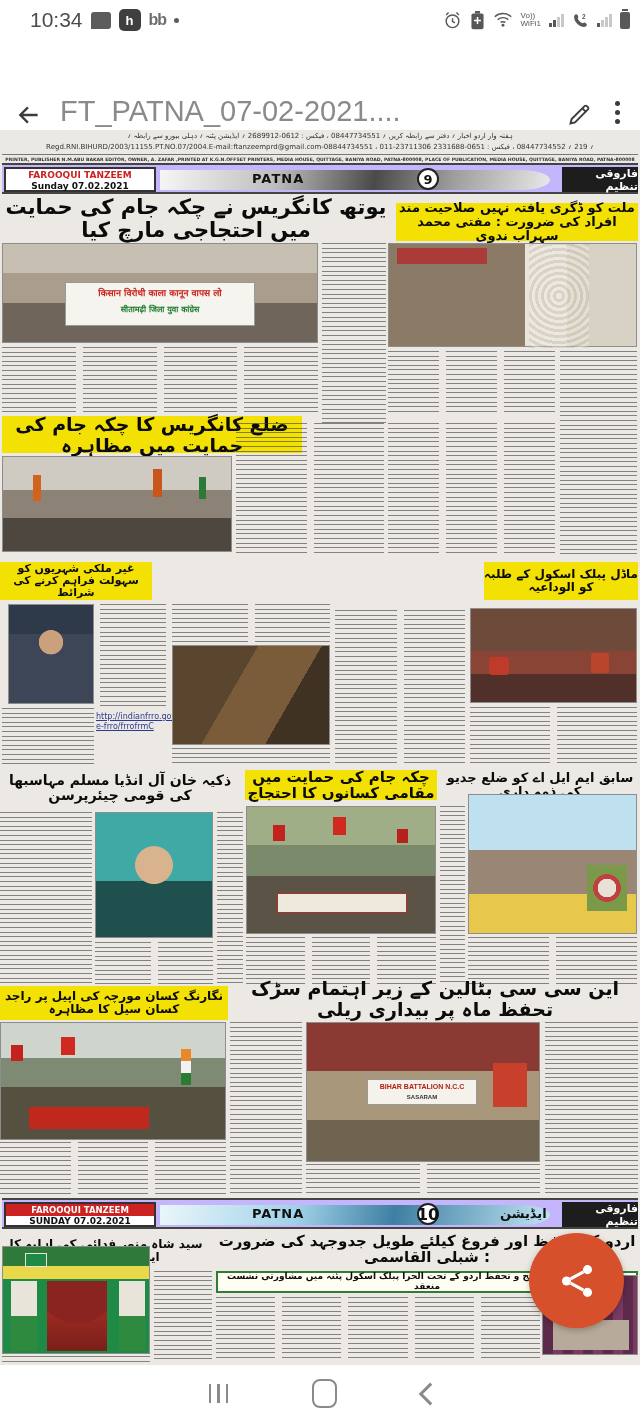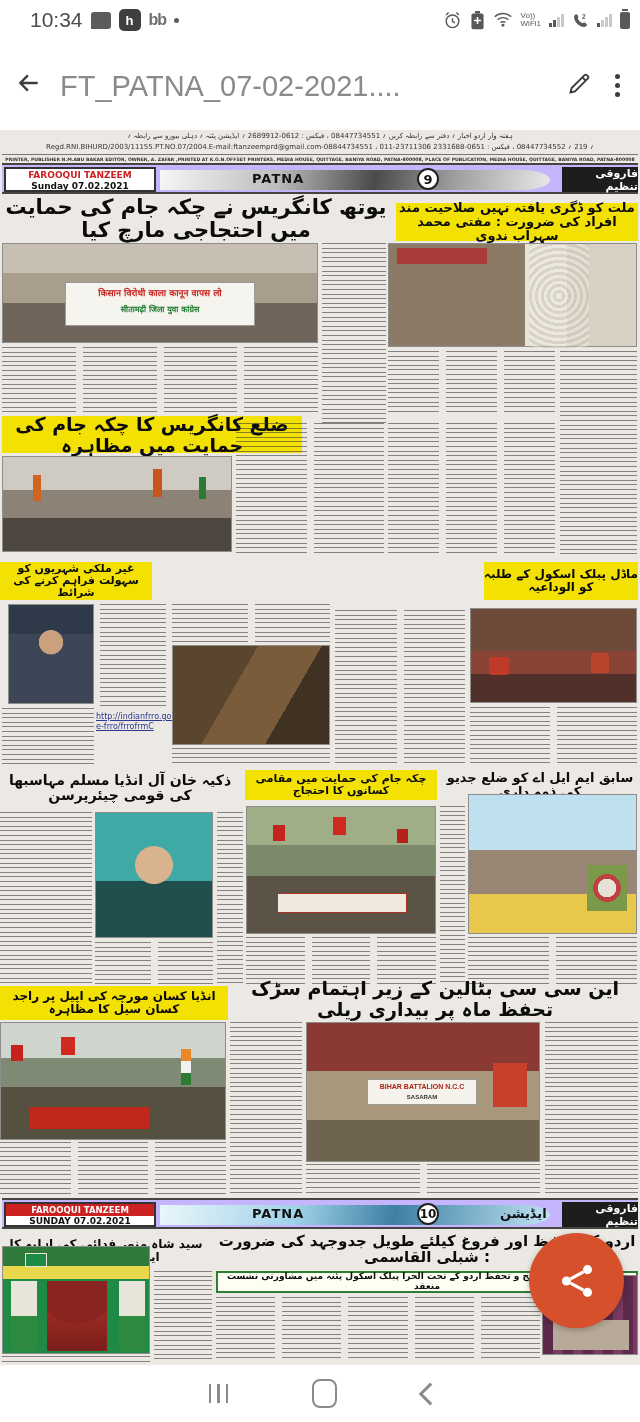--- a/index.html
+++ b/index.html
@@ -21,21 +21,21 @@
   .sb-vtxt{font-size:8px;line-height:8px;color:#585858;text-align:left;}
   .bars{display:flex;align-items:flex-end;gap:1px;height:13px;}
   .bars i{width:3px;background:#c9c9c9;display:block;}
   .bars i.on{background:#585858;}
   .batt{width:10px;height:17px;border-radius:2px;background:#585858;position:relative;}
   .batt:before{content:"";position:absolute;top:-3px;left:2px;width:6px;height:2px;background:#585858;}
 
   
   .appbar{position:absolute;left:0;top:40px;width:640px;height:88px;background:#fff;
           display:flex;align-items:flex-end;}
-  .appbar-inner{display:flex;align-items:flex-start;width:100%;height:58px;padding:0 16px;box-sizing:border-box;gap:18px;}
+  .appbar-inner{display:flex;align-items:flex-end;width:100%;height:58px;padding:0 16px;box-sizing:border-box;gap:18px;}
   .ab-title{flex:0 1 auto;font-size:29px;color:#8a8a8a;white-space:nowrap;overflow:hidden;}
   .ab-spacer{flex:1;}
   .dots3{display:flex;flex-direction:column;gap:4px;padding:4px;}
   .dots3 i{width:5px;height:5px;border-radius:50%;background:#3c3c3c;}
 
   
   .paper{position:absolute;left:0;top:130px;width:640px;height:1235px;background:#ece9e4;
          font-family:"DejaVu Sans",sans-serif;}
   .lines{background-image:repeating-linear-gradient(to bottom,rgba(55,55,55,.8) 0 1px,transparent 1px 4.6px);
          opacity:.72;}
@@ -230,21 +230,21 @@
     <div class="abs photo" style="left:470px;top:478px;width:167px;height:95px;background:linear-gradient(#6e4a3a 0 45%,#8a4436 45% 70%,#503028 70% 100%)">
       <div class="abs" style="left:18px;top:48px;width:20px;height:18px;background:#c03a2a;border-radius:3px"></div>
       <div class="abs" style="left:120px;top:44px;width:18px;height:20px;background:#b8452c;border-radius:3px"></div>
     </div>
     <div class="abs cols" style="left:470px;top:577px;width:167px;height:58px">
         <i></i>
         <i></i>
       </div>
 
     <div class="abs hl" style="left:0;top:640px;width:240px;height:36px;font-size:14px">ذکیہ خان آل انڈیا مسلم مہاسبھا کی قومی چیئرپرسن</div>
-    <div class="abs hl yellow" style="left:245px;top:640px;width:192px;height:30px;font-size:11px">چکہ جام کی حمایت میں مقامی کسانوں کا احتجاج</div>
+    <div class="abs hl yellow" style="left:245px;top:640px;width:192px;height:30px;font-size:15px">چکہ جام کی حمایت میں مقامی کسانوں کا احتجاج</div>
     <div class="abs hl" style="left:442px;top:640px;width:196px;height:30px;font-size:13px">سابق ایم ایل اے کو ضلع جدیو کی ذمہ داری</div>
 
     <div class="abs lines" style="left:0;top:682px;width:92px;height:172px"></div>
     <div class="abs photo" style="left:95px;top:682px;width:118px;height:126px;background:
          radial-gradient(circle at 50% 42%, #d9b38e 0 20%, transparent 21%),
          linear-gradient(#3fa9a5 0 55%,#20504e 55% 100%)"></div>
     <div class="abs cols" style="left:95px;top:812px;width:118px;height:42px">
         <i></i>
         <i></i>
       </div>
@@ -262,21 +262,21 @@
       </div>
     <div class="abs lines" style="left:440px;top:676px;width:25px;height:178px"></div>
     <div class="abs photo" style="left:468px;top:664px;width:169px;height:140px;background:linear-gradient(#bfe0ee 0 40%,#9a8674 40% 72%,#e8c84a 72% 100%)">
       <div class="abs" style="left:118px;top:70px;width:40px;height:46px;background:radial-gradient(circle,#e8e2d6 0 30%,#c04040 31% 45%,#7a9a4a 46% 100%)"></div>
     </div>
     <div class="abs cols" style="left:468px;top:807px;width:169px;height:47px">
         <i></i>
         <i></i>
       </div>
 
-    <div class="abs hl yellow" style="left:0;top:856px;width:228px;height:34px;font-size:12px">انڈیا کسان مورچہ کی اپیل پر راجد کسان سیل کا مظاہرہ</div>
+    <div class="abs hl yellow" style="left:0;top:856px;width:228px;height:34px;font-size:12px">نگارنگ کسان مورچہ کی اپیل پر راجد کسان سیل کا مظاہرہ</div>
     <div class="abs hl" style="left:232px;top:848px;width:406px;height:42px;font-size:19px">این سی سی بٹالین کے زیر اہتمام سڑک تحفظ ماہ پر بیداری ریلی</div>
 
     <div class="abs photo" style="left:0;top:892px;width:226px;height:118px;background:linear-gradient(#cfd4cd 0 30%,#7e8a74 30% 55%,#55503f 55% 100%)">
       <div class="abs" style="left:10px;top:22px;width:12px;height:16px;background:#c4231d"></div>
       <div class="abs" style="left:60px;top:14px;width:14px;height:18px;background:#d02a20"></div>
       <div class="abs" style="left:180px;top:26px;width:10px;height:36px;background:linear-gradient(#e8882a 0 33%,#f2f2f2 33% 66%,#2d7a35 66% 100%)"></div>
       <div class="abs" style="left:28px;top:84px;width:120px;height:22px;background:#c0271d"></div>
     </div>
     <div class="abs cols" style="left:0;top:1012px;width:226px;height:52px">
         <i></i>
@@ -297,21 +297,21 @@
       </div>
     <div class="abs lines" style="left:545px;top:892px;width:93px;height:172px"></div>
 
     <div class="abs mast-band" style="left:2px;top:1068px;width:636px;height:31px">
       <div class="abs" style="left:2px;top:2px;width:152px;height:25px;border:2px solid #333;background:#fff;text-align:center">
         <div style="font-size:8.5px;font-weight:bold;color:#fff;background:#c22;line-height:12px">FAROOQUI TANZEEM</div>
         <div style="font-size:9px;font-weight:bold;color:#111;line-height:11px">SUNDAY 07.02.2021</div>
       </div>
       <div class="abs swoosh10" style="left:158px;top:5px;width:390px;height:20px"></div>
       <div class="abs" style="left:250px;top:6px;font-size:13px;font-weight:bold;color:#111;letter-spacing:1px">PATNA</div>
-      <div class="abs pgcircle" style="left:415px;top:3px;width:22px;height:22px;font-size:12px">10</div>
+      <div class="abs pgcircle" style="left:415px;top:3px;width:22px;height:22px;font-size:16px">10</div>
       <div class="abs urdu" style="left:498px;top:6px;font-size:13px;font-weight:bold;color:#111">ایڈیشن</div>
       <div class="abs logoblk" style="left:560px;top:2px;width:76px;height:25px;font-size:11px">فاروقی تنظیم</div>
     </div>
 
     <div class="abs hl" style="left:0;top:1104px;width:212px;height:34px;font-size:12px">سید شاہ منور فدائی کی اہلیہ کا ایصال ثواب 10 کو</div>
     <div class="abs hl" style="left:216px;top:1100px;width:422px;height:38px;font-size:15px">اردو کے تحفظ اور فروغ کیلئے طویل جدوجہد کی ضرورت : شبلی القاسمی</div>
     <div class="abs hl" style="left:216px;top:1141px;width:422px;height:22px;font-size:9px;background:#fffef2;border:2px solid #2e7d32">ہفتہ برائے تبلیغ و ترویج و تحفظ اردو کے تحت الحرا پبلک اسکول پٹنہ میں مشاورتی نشست منعقد</div>
 
     <div class="abs photo" style="left:2px;top:1116px;width:148px;height:108px;background:
          linear-gradient(#2f7a3a 0 18%,#e8d84a 18% 30%,#1f8a46 30% 100%)">

